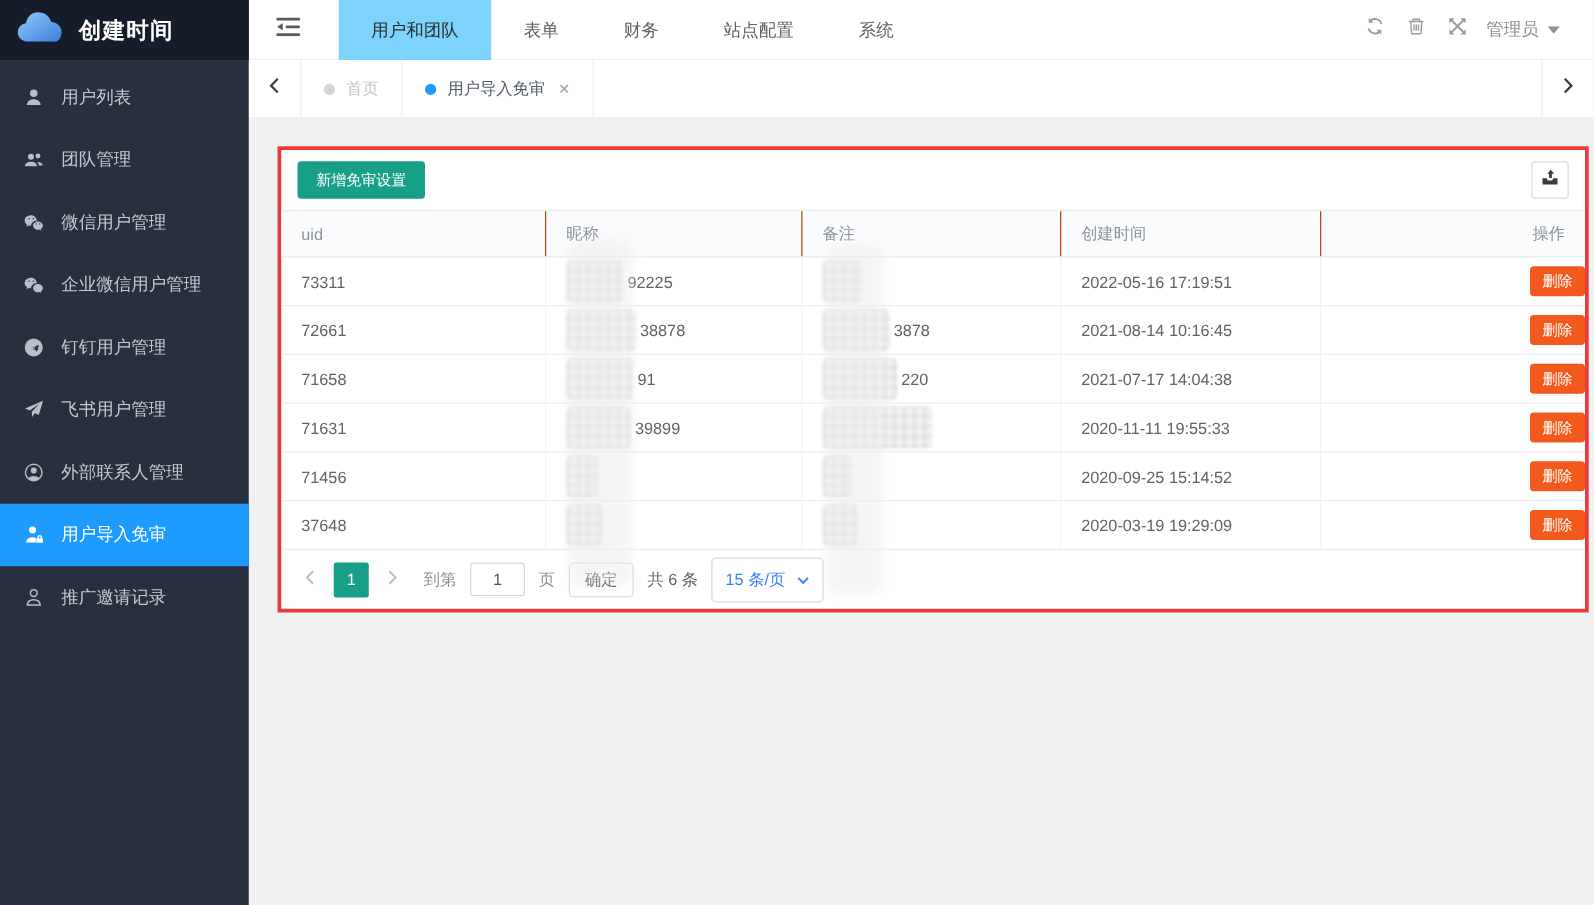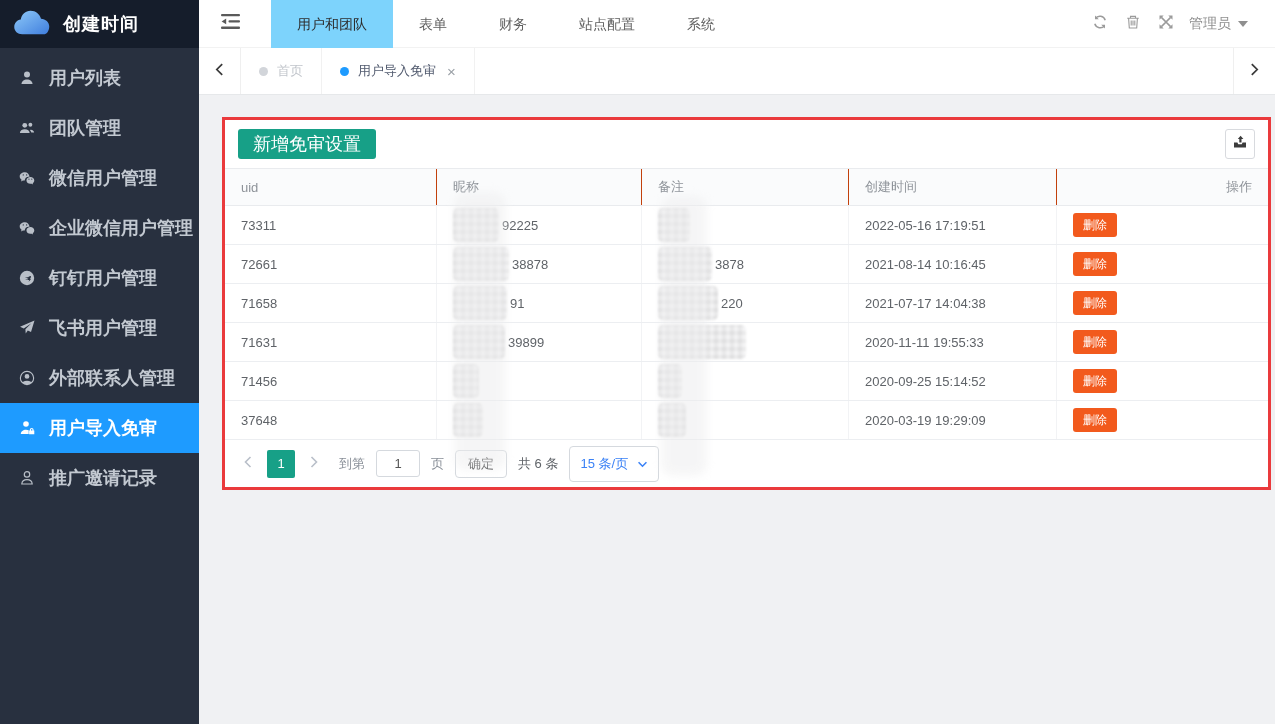--- a/index.html
+++ b/index.html
@@ -6,21 +6,21 @@
   html,body { width:1275px; height:724px; overflow:hidden; }
   body { font-family:"Liberation Sans","DejaVu Sans",sans-serif; }
   .app { position:relative; width:1275px; height:724px; background:#f0f1f3; }
 
   
   .sidebar { position:absolute; left:0; top:0; width:199px; height:724px; background:#28303f; z-index:3; }
   .logo { height:48px; background:#151d2b; display:flex; align-items:center; padding-left:13px; gap:10px; }
   .logo-title { color:#fff; font-size:18px; font-weight:bold; letter-spacing:1px; }
   .nav { padding-top:5px; }
   .nav-item { height:50px; display:flex; align-items:center; padding-left:18px; gap:13px;
-              color:#c3c9d1; font-size:18px; cursor:pointer;font-weight:bold; }
+              color:#c3c9d1; font-size:14px; cursor:pointer; }
   .nav-item .icon { width:18px; height:18px; display:flex; align-items:center; justify-content:center; color:#b9bfc8; }
   .nav-item .icon svg { width:16px; height:16px; }
   .nav-item.active { background:#1e9bff; color:#fff; }
   .nav-item.active .icon { color:#fff; }
 
   
   .main { position:absolute; left:199px; top:0; right:0; }
   .topbar { height:48px; background:#fff; display:flex; align-items:center; border-bottom:1px solid #f2f2f2; }
   .collapse-btn { width:62px; height:48px; display:flex; align-items:center; justify-content:center; color:#5a5a5a; cursor:pointer; }
   .collapse-btn svg { width:19px; height:15px; }
@@ -44,33 +44,33 @@
   .tag .dot { width:9px; height:9px; border-radius:50%; background:#d2d5da; }
   .tag.active { color:#515a6e; }
   .tag.active .dot { background:#1e9bff; }
   .tag .close { color:#9aa0a6; font-size:15px; line-height:1; margin-left:2px; }
 
   
   .panel { position:absolute; left:222px; top:117px; width:1049px; height:373px; background:#fff;
            border:3px solid #ea3a3c; z-index:2; }
   .toolbar { height:48px; display:flex; align-items:center; padding:0 13px; }
   .btn-add { height:30px; padding:0 15px; background:#17a087; color:#fff; border:none; border-radius:3px;
-             font-size:18px; cursor:pointer; font-family:inherit; }
+             font-size:12px; cursor:pointer; font-family:inherit; }
   .btn-export { margin-left:auto; width:30px; height:30px; background:#fff; border:1px solid #d8dade; border-radius:3px;
                 display:flex; align-items:center; justify-content:center; color:#3c3c3c; cursor:pointer; }
   .btn-export svg { width:16px; height:16px; }
 
   .thead, .trow { display:grid; grid-template-columns:212px 205px 207px 208px 1fr; align-items:center; }
   .thead { height:38px; background:#fafbfc; border-top:1px solid #e9ebee; border-bottom:1px solid #e9ebee;
            color:#8e9399; font-size:13px; }
   .th { padding-left:16px; height:100%; display:flex; align-items:center; border-right:1px solid #c2410c; }
   .th:last-child { border-right:none; justify-content:flex-end; padding-right:16px; }
   .trow { height:39px; border-bottom:1px solid #eceef1; color:#5f6368; font-size:13px; }
   .td { padding-left:16px; height:100%; display:flex; align-items:center; border-right:1px solid #f2f3f5; overflow:hidden; }
-  .td:last-child { border-right:none; justify-content:flex-start; padding-right:13px; }
+  .td:last-child { border-right:none; justify-content:flex-end; }
   .censor { height:34px; border-radius:5px; margin-right:3px; flex:none;
             background:repeating-linear-gradient(0deg, rgba(0,0,0,0.045) 0 4px, rgba(255,255,255,0) 4px 8px),
                        repeating-linear-gradient(90deg,#e9e9ea 0 4px,#f4f4f5 4px 8px);
             filter:blur(1.2px); }
   .censor-strip { position:absolute; background:#ededee; opacity:.5; filter:blur(4px); border-radius:12px;
                   pointer-events:none; z-index:1; }
   .strip-nick { left:229px; top:72px; width:52px; height:278px; }
   .strip-remark { left:436px; top:76px; width:46px; height:280px; }
   .btn-delete { height:24px; padding:0 10px; background:#f25a1d; color:#fff; border:none; border-radius:3px;
                 font-size:12px; cursor:pointer; font-family:inherit; }

